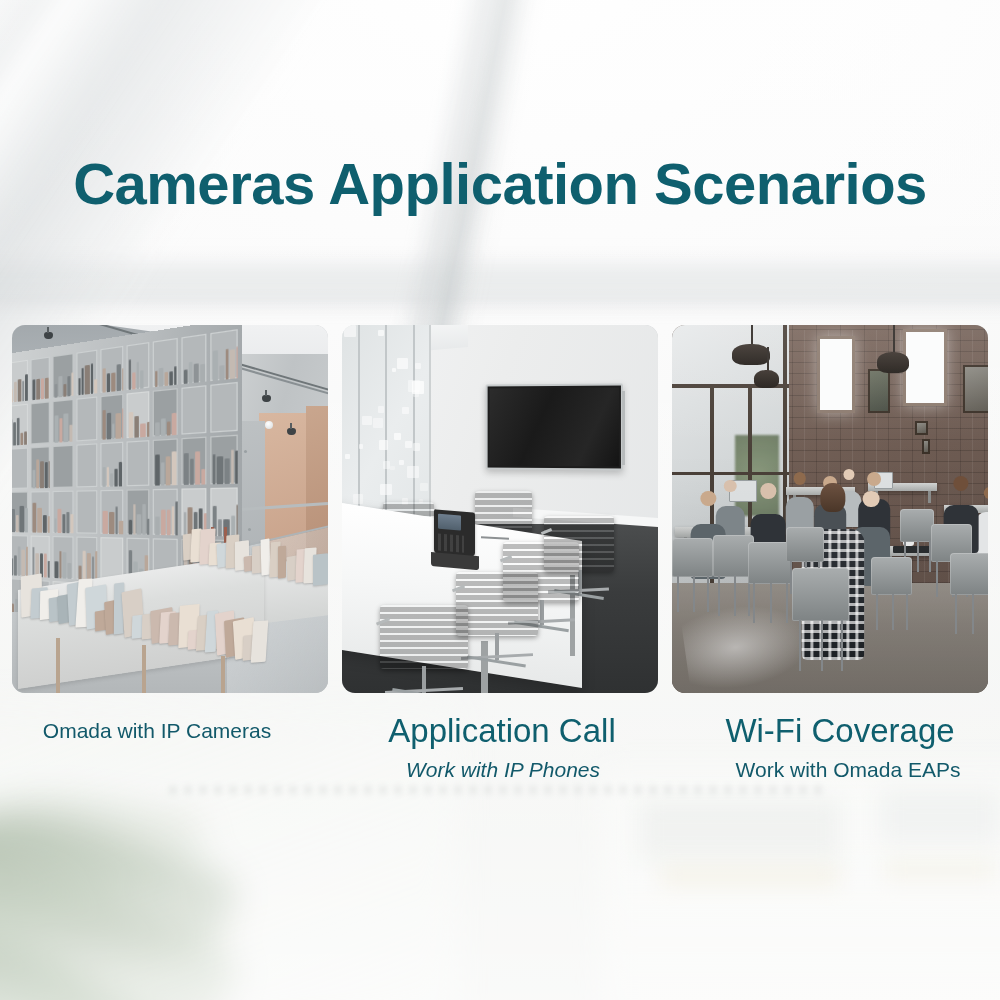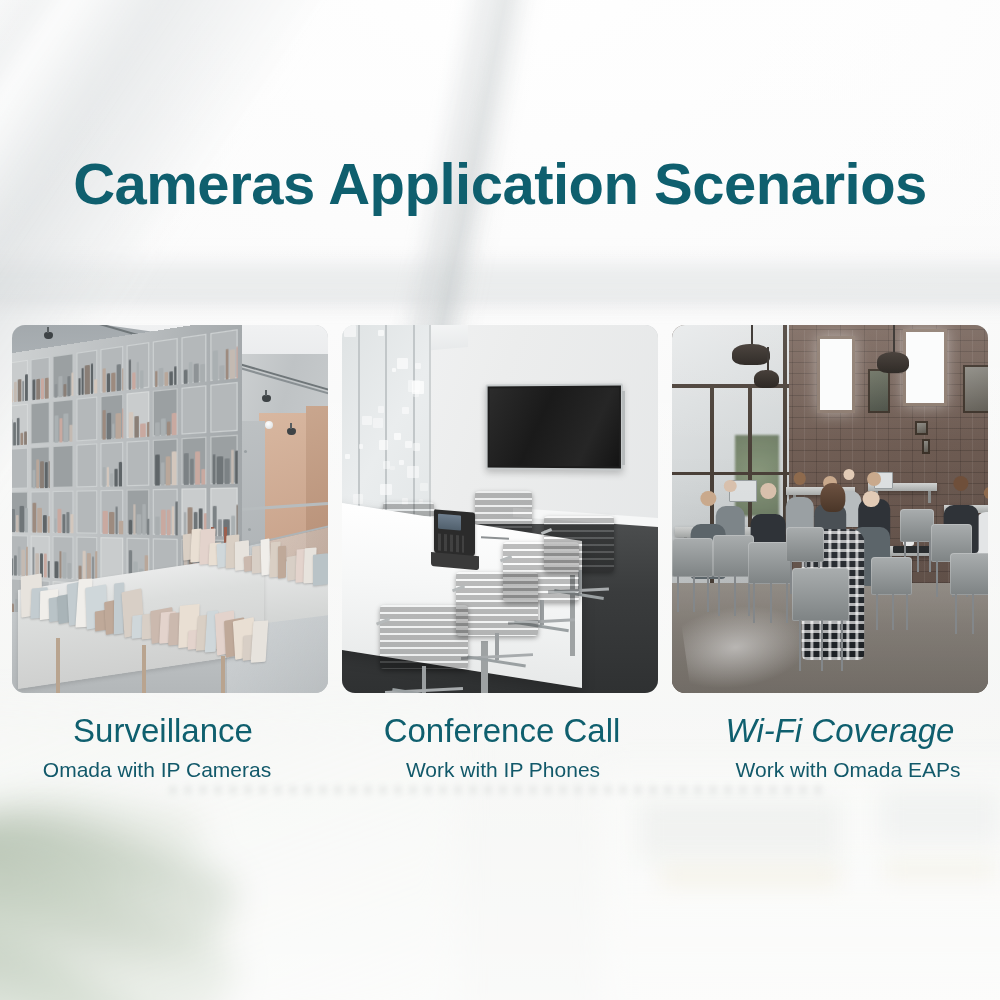--- a/index.html
+++ b/index.html
@@ -384,22 +384,22 @@
   .captions{
     position:absolute; left:12px; top:712px; width:976px; height:90px;
     display:flex; gap:14px;
   }
   .cap{ flex:1 1 0; text-align:center; }
   .cap .t{ font-size:33px; color:#0f5f6e; line-height:1.18; white-space:nowrap; }
   .cap .s{ font-size:21px; color:#12596a; line-height:1.5; margin-top:3px; white-space:nowrap; }
   .cap.c1 .t{ transform:translateX(-7px); }
   .cap.c1 .s{ transform:translateX(-13px); }
   .cap.c2 .t{ transform:translateX(2px); }
-  .cap.c2 .s{ transform:translateX(3px); }
-  .cap.c3 .t{ transform:translateX(10px);font-style:italic; }
+  .cap.c2 .s{ transform:translateX(3px);font-style:italic; }
+  .cap.c3 .t{ transform:translateX(10px); }
   .cap.c3 .s{ transform:translateX(18px); }
 </style>
 </head>
 <body>
 
 <div id="bg">
   <div class="bg-base"></div>
   <div class="bg-band"></div>
   <div class="bg-band2"></div>
   <div class="streak-a"></div>
@@ -1244,25 +1244,24 @@
             </div>
           </div>
         <div class="br-grade"></div>
       </div>
     </div>
 
   </div>
 
   <div class="captions">
     <div class="cap c1">
-      <div class="t">Surveillance</div>
       <div class="s">Omada with IP Cameras</div>
     </div>
     <div class="cap c2">
-      <div class="t">Conference Call</div>
+      <div class="t">Application Call</div>
       <div class="s">Work with IP Phones</div>
     </div>
     <div class="cap c3">
       <div class="t">Wi-Fi Coverage</div>
       <div class="s">Work with Omada EAPs</div>
     </div>
   </div>
 
 </div>
 

